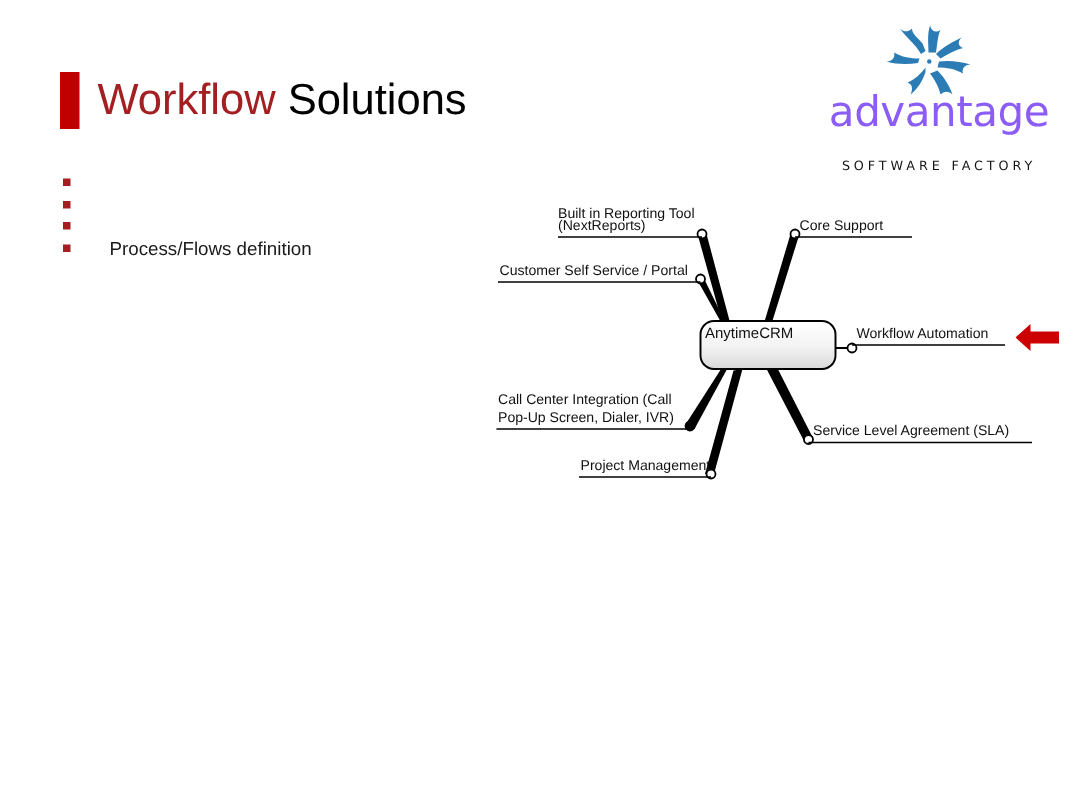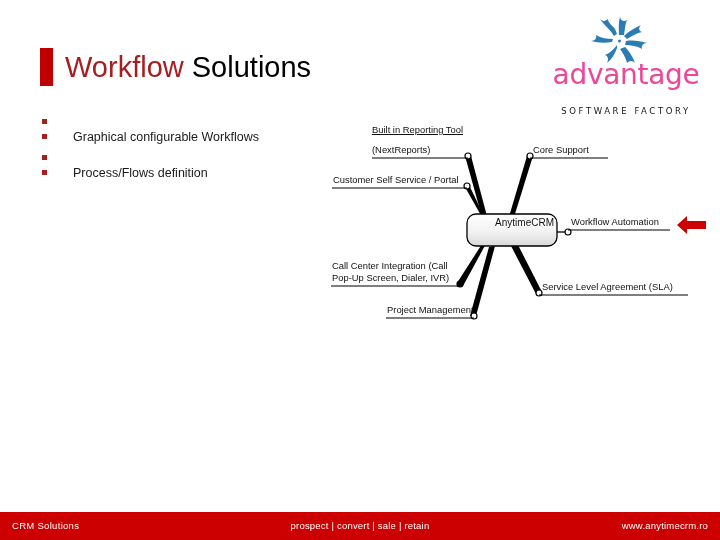--- a/index.html
+++ b/index.html
@@ -88,21 +88,21 @@
   }
   .logo-word {
     position: absolute;
     left: 0;
     top: 44px;
     width: 160px;
     text-align: center;
     font-family: "DejaVu Sans", sans-serif;
     font-size: 28px;
     line-height: 30px;
-    color: #ec4899;
+    color: #8b5cf6;
     letter-spacing: -0.3px;
   }
   .logo-sub {
     position: absolute;
     left: 0;
     top: 90px;
     width: 160px;
     text-align: center;
     font-family: "DejaVu Sans", sans-serif;
     font-size: 8.5px;
@@ -127,21 +127,21 @@
     line-height: 11px;
     color: #111111;
     white-space: pre;
     font-family: "Liberation Sans", sans-serif;
   }
   .mm-center-label {
     position: absolute;
     left: 140px;
     top: 97px;
     width: 84px;
-    text-align: right;
+    text-align: left;
     font-size: 10px;
     color: #111111;
   }
 
   
   .footer {
     position: absolute;
     left: 0;
     bottom: 0;
     width: 720px;
@@ -182,21 +182,20 @@
     <div class="title-bar"></div>
     <div class="title-text"><span class="title-accent">Workflow</span><span class="title-rest"> Solutions</span></div>
   </div>
 
   <div class="bullets">
     <div class="bullet-item">
       <span class="bullet-mark"></span>
     </div>
     <div class="bullet-item">
       <span class="bullet-mark"></span>
-      <span class="bullet-label">Graphical configurable Workflows</span>
     </div>
     <div class="bullet-item">
       <span class="bullet-mark"></span>
     </div>
     <div class="bullet-item">
       <span class="bullet-mark"></span>
       <span class="bullet-label">Process/Flows definition</span>
     </div>
   </div>
 
@@ -275,21 +274,21 @@
             <stop offset="55%" stop-color="#f2f2f2"></stop>
             <stop offset="100%" stop-color="#d9d9d9"></stop>
           </linearGradient>
         </defs>
         <rect x="137" y="94" width="90" height="32" rx="9" ry="9" fill="url(#nodegrad)" stroke="#000000" stroke-width="1.3"></rect>
       </g>
     </svg>
 
     <div class="mm-center-label">AnytimeCRM</div>
 
-    <div class="mm-label" style="left:42px; top:4px;text-decoration:underline;">Built in Reporting Tool</div>
+    <div class="mm-label" style="left:42px; top:16px;">Built in Reporting Tool</div>
     <div class="mm-label" style="left:42px; top:24px;">(NextReports)</div>
 
     <div class="mm-label" style="left:3px; top:54px;">Customer Self Service / Portal</div>
 
     <div class="mm-label" style="left:2px; top:140px;">Call Center Integration (Call</div>
     <div class="mm-label" style="left:2px; top:152px;">Pop-Up Screen, Dialer, IVR)</div>
 
     <div class="mm-label" style="left:57px; top:184px;">Project Management</div>
 
     <div class="mm-label" style="left:203px; top:24px;">Core Support</div>
@@ -298,19 +297,14 @@
 
     <div class="mm-label" style="left:212px; top:161px;">Service Level Agreement (SLA)</div>
 
     <div style="position:absolute; left:347px; top:94px;">
       <svg width="30" height="22" viewBox="0 0 30 22" xmlns="http://www.w3.org/2000/svg">
         <path d="M0 11 L10 2 L10 7 L29 7 L29 15 L10 15 L10 20 Z" fill="#cc0000"></path>
       </svg>
     </div>
   </div>
 
-  <div class="footer">
-    <div class="footer-left">CRM Solutions</div>
-    <div class="footer-center">prospect | convert | sale | retain</div>
-    <div class="footer-right">www.anytimecrm.ro</div>
-  </div>
 
 </div>
 
 </body></html>

